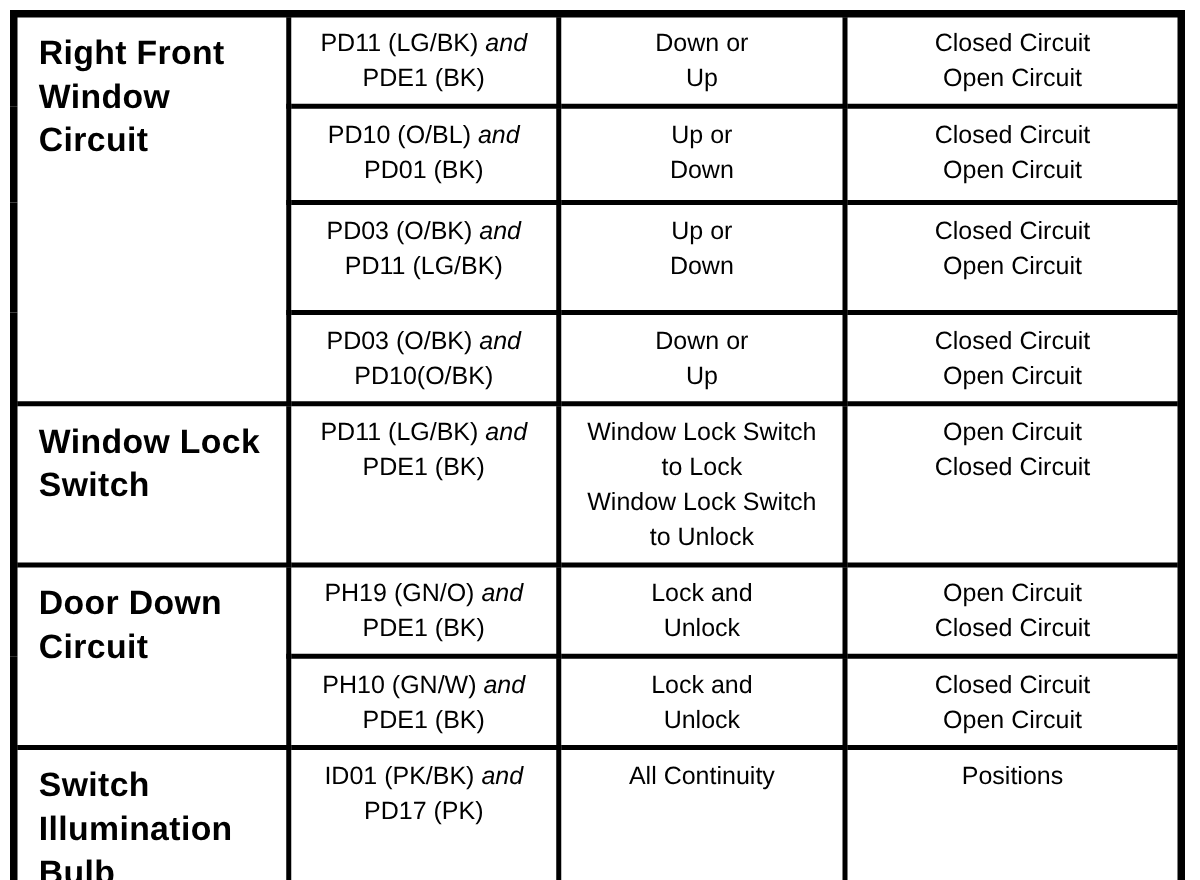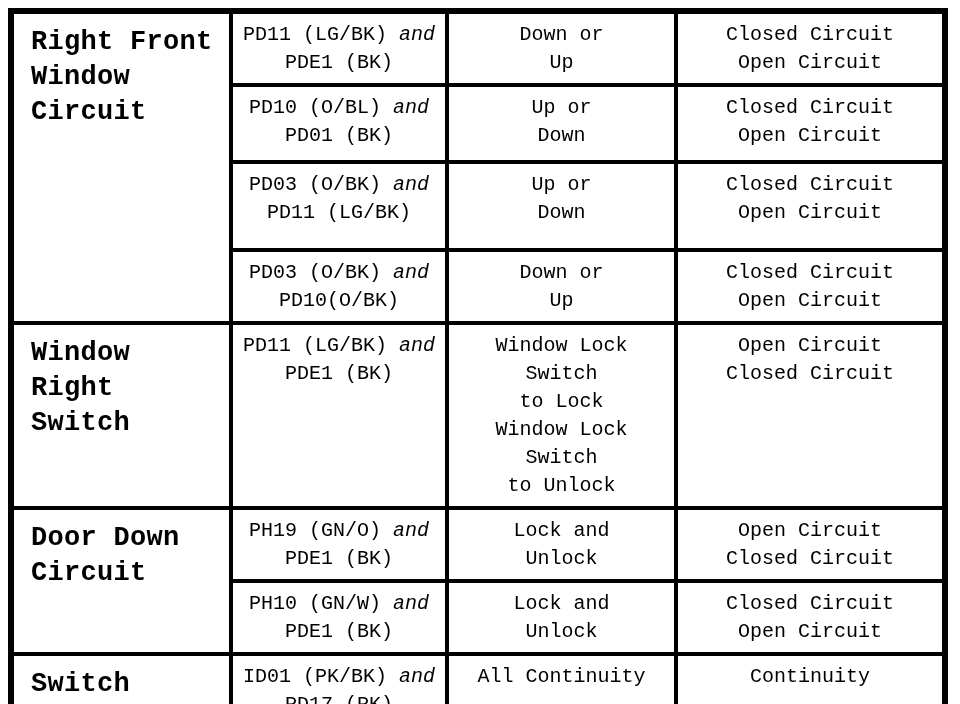--- a/index.html
+++ b/index.html
@@ -3,21 +3,21 @@
 <meta charset="utf-8">
 <style>
   * { box-sizing: border-box; margin: 0; padding: 0; }
   html, body { background: #fff; }
   .page {
     position: relative;
     width: 960px;
     height: 704px;
     background: #fff;
     color: #000;
-    font-family: Liberation Mono, monospace;
+    font-family: Liberation Sans, sans-serif;
     overflow: hidden;
   }
   table.spec {
     position: absolute;
     left: 8px;
     top: 8px;
     width: 934px;
     border-collapse: collapse;
     table-layout: fixed;
     border: 6px solid #000;
@@ -106,21 +106,21 @@
           <span class="pin-line"><span>PD03 (O/BK)</span> <span class="conj">and</span></span>
           <span class="pin-line">PD10(O/BK)</span>
         </td>
         <td class="c3"><span class="multiline">Down or
 Up</span></td>
         <td class="c4"><span class="multiline">Closed Circuit
 Open Circuit</span></td>
       </tr>
 
       <tr class="r5">
-        <td class="c1">Window Right
+        <td class="c1">Window Lock
 Switch</td>
         <td class="c2">
           <span class="pin-line"><span>PD11 (LG/BK)</span> <span class="conj">and</span></span>
           <span class="pin-line">PDE1 (BK)</span>
         </td>
         <td class="c3"><span class="multiline">Window Lock Switch
 to Lock
 Window Lock Switch
 to Unlock</span></td>
         <td class="c4"><span class="multiline">Open Circuit
@@ -152,17 +152,17 @@
 
       <tr class="r8">
         <td class="c1">Switch
 Illumination
 Bulb</td>
         <td class="c2">
           <span class="pin-line"><span>ID01 (PK/BK)</span> <span class="conj">and</span></span>
           <span class="pin-line">PD17 (PK)</span>
         </td>
         <td class="c3"><span class="multiline">All Continuity</span></td>
-        <td class="c4"><span class="multiline">Continuity</span></td>
+        <td class="c4"><span class="multiline">Positions</span></td>
       </tr>
     </tbody>
   </table>
 </div>
 
 </body></html>

